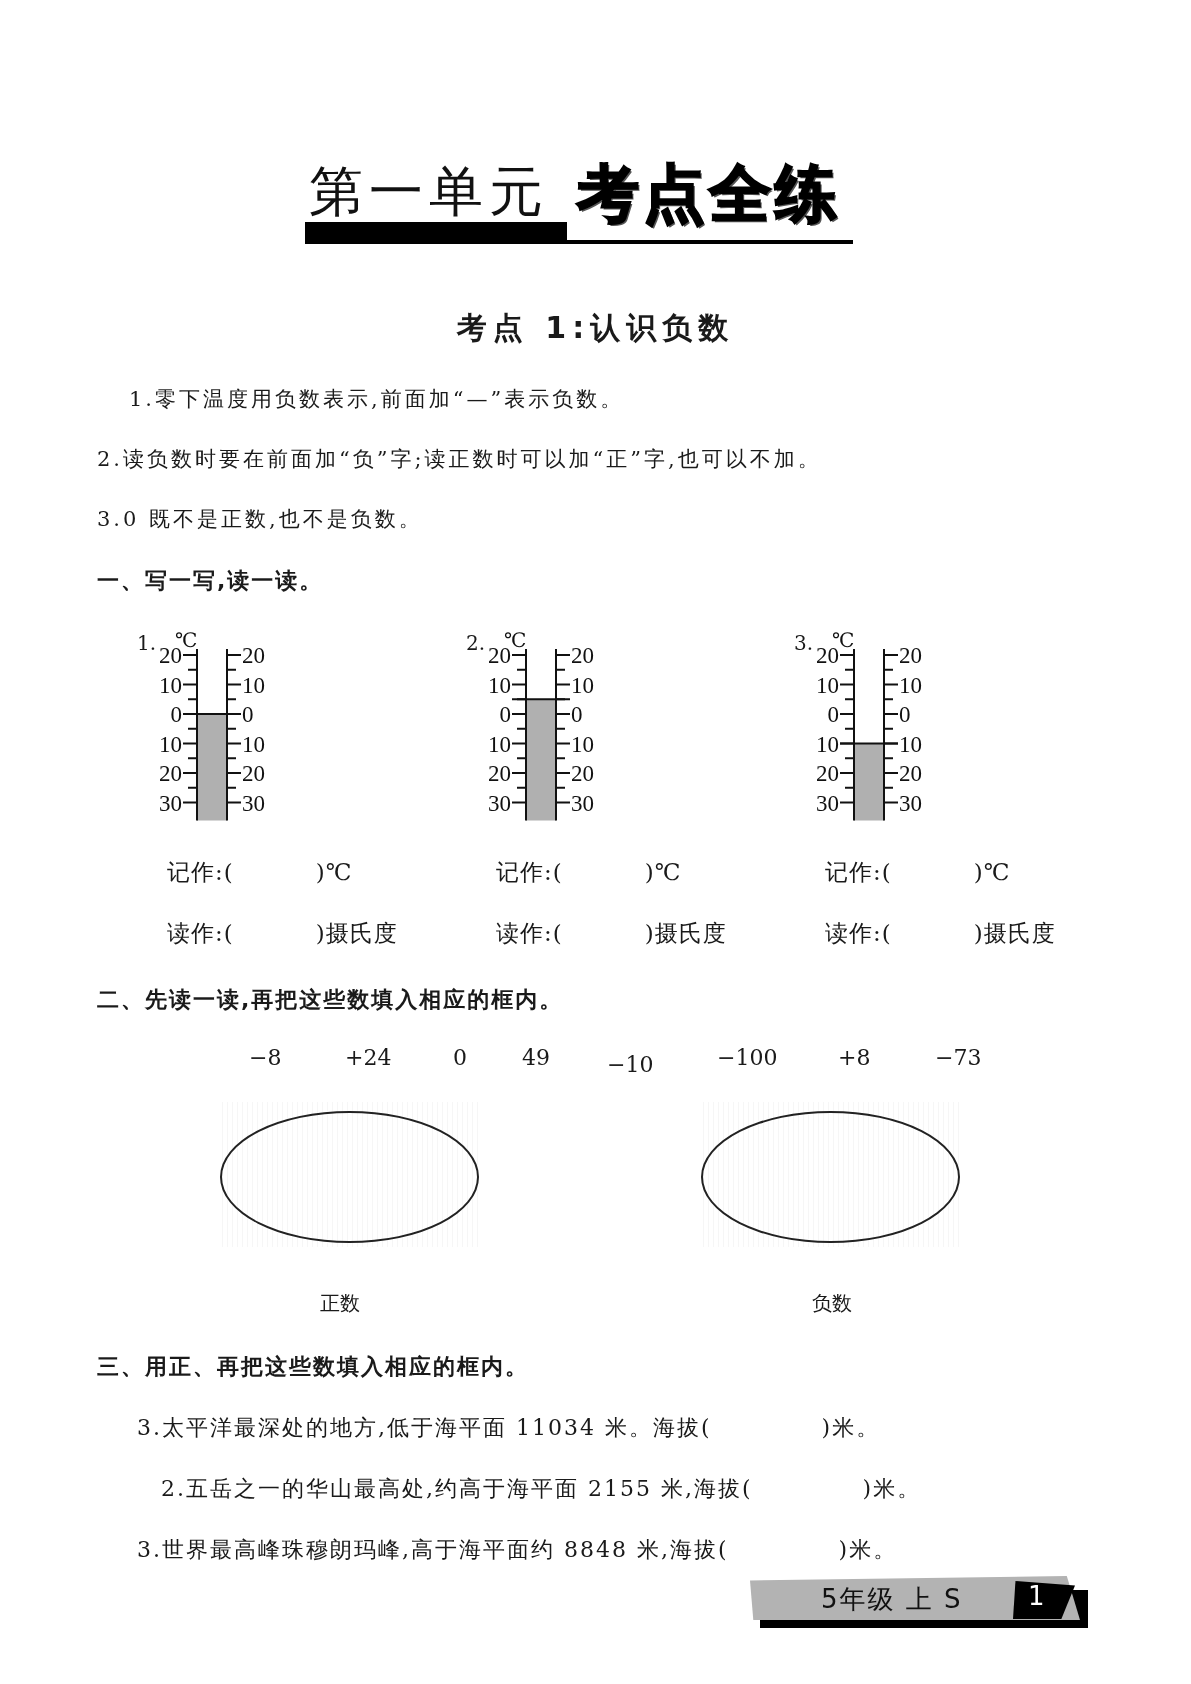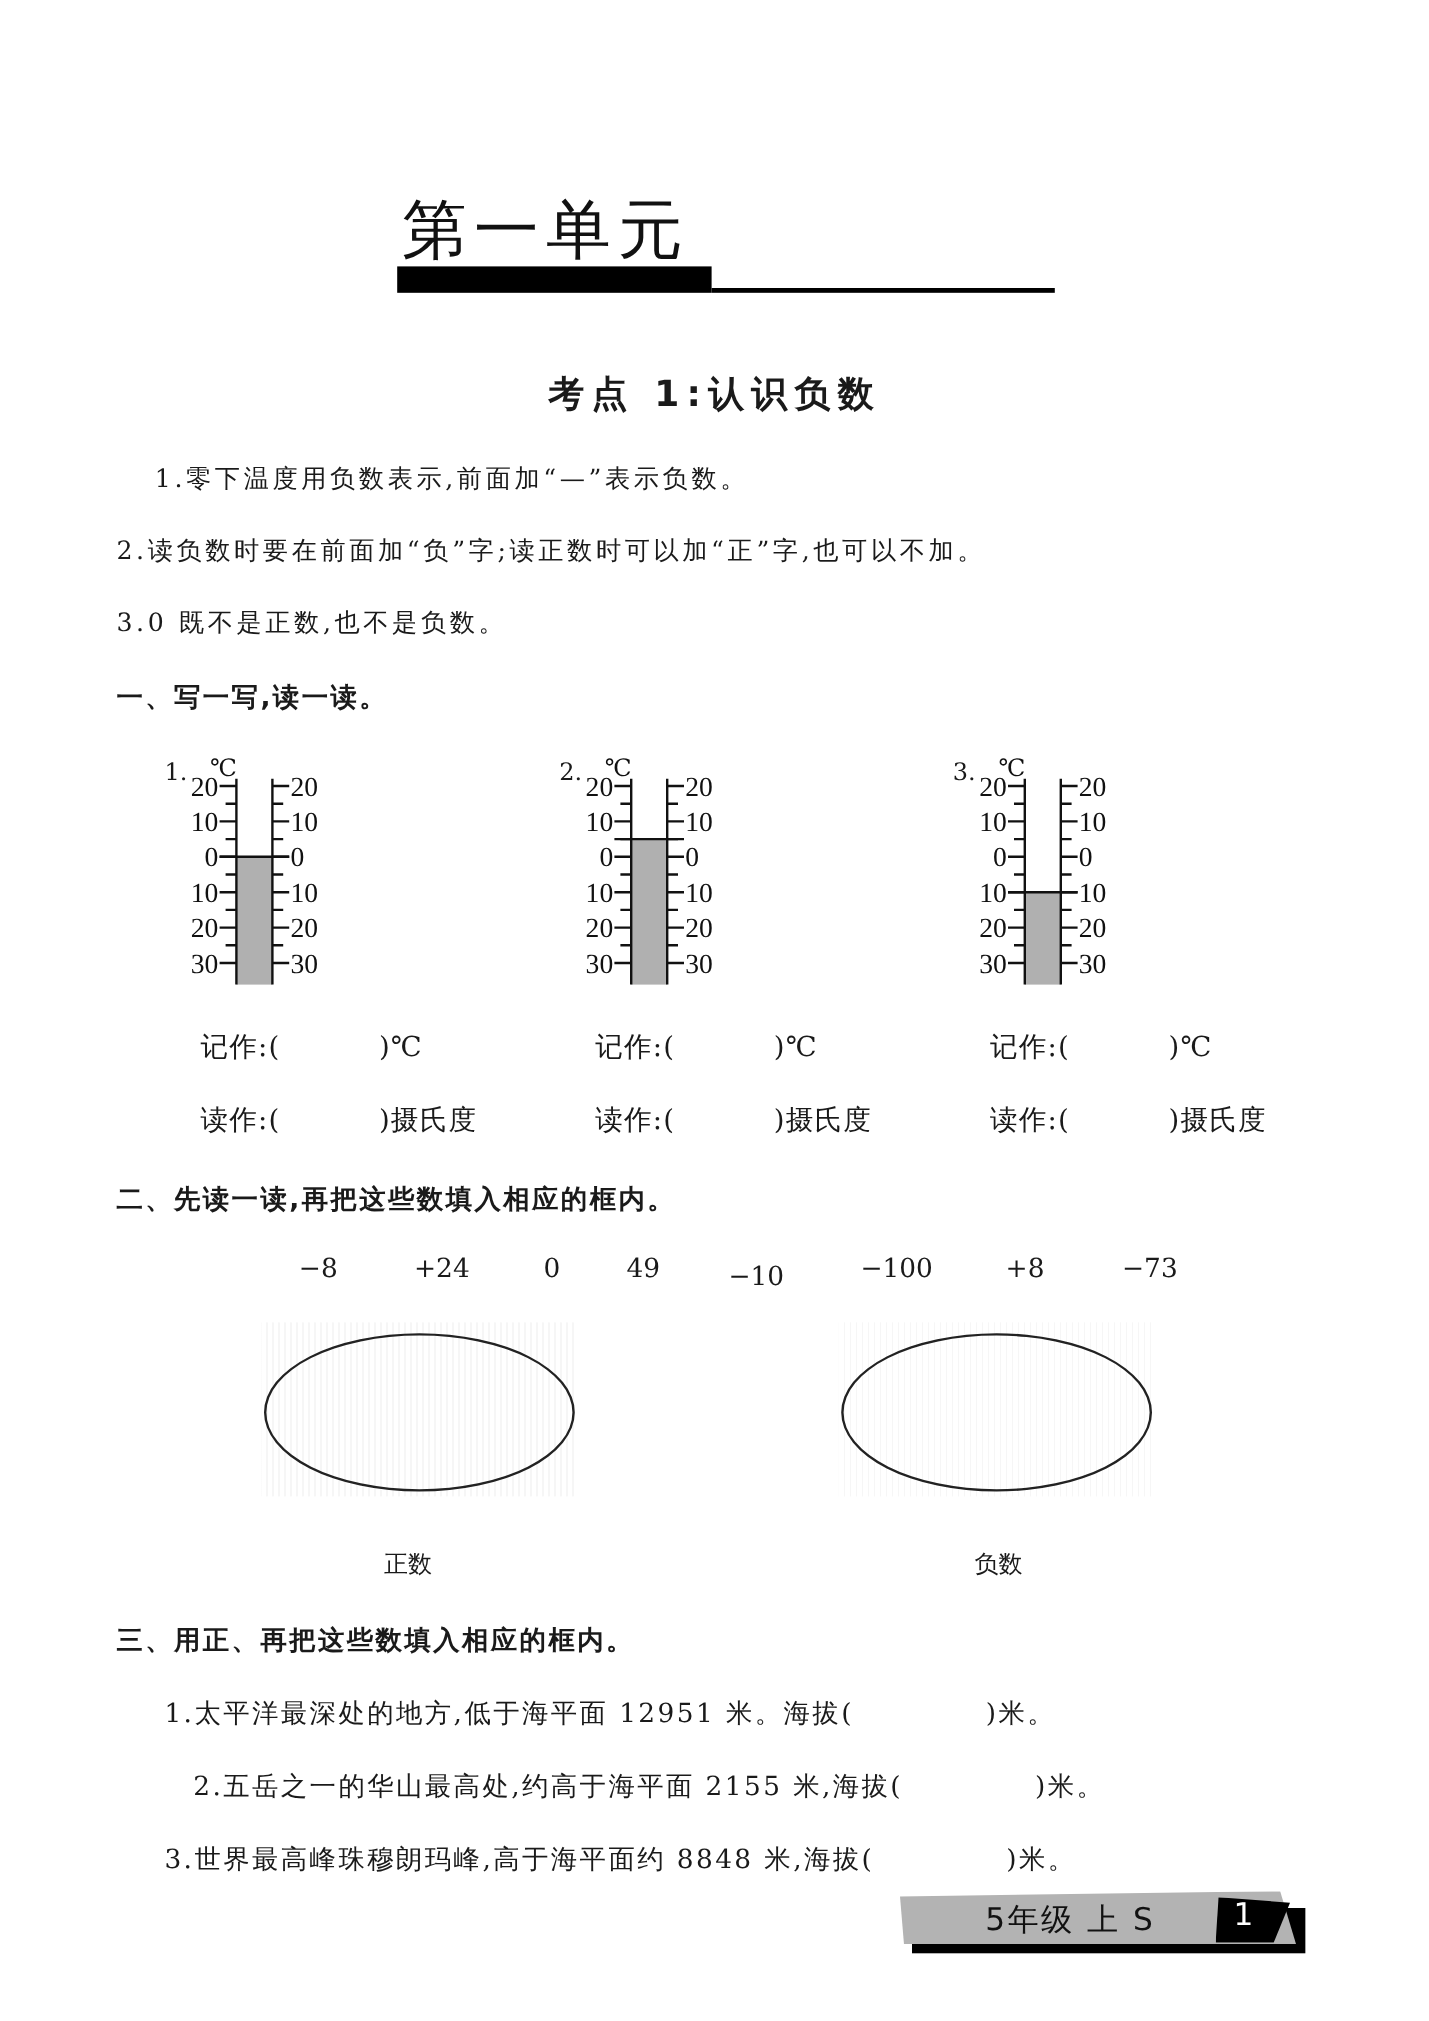--- a/index.html
+++ b/index.html
@@ -1,21 +1,21 @@
 <!DOCTYPE html>
 <html><head>
 <meta charset="utf-8">
 <style>
   html, body { margin: 0; padding: 0; background: #ffffff; }
   body { width: 1191px; height: 1684px; position: relative; overflow: hidden;
          font-family: "DejaVu Serif", "Liberation Serif", serif; color: #1a1a1a; }
   .abs { position: absolute; }
 
   
-  .unit-header { left: 331px; top: 150px; width: 550px; height: 95px; }
+  .unit-header { left: 305px; top: 150px; width: 550px; height: 95px; }
   .unit-title-light { position: absolute; left: 4px; top: 6px; font-family: "DejaVu Sans", sans-serif;
         font-weight: 300; font-size: 54px; letter-spacing: 6px; color: #111; white-space: nowrap; }
   .unit-title-bold { position: absolute; left: 272px; top: 2px; font-family: "DejaVu Sans", sans-serif;
         font-weight: 900; font-size: 62px; letter-spacing: 4px; color: #000; white-space: nowrap;
         text-shadow: 2px 2px 0 #555; -webkit-text-stroke: 2px #000; }
   .unit-bar-thick { position: absolute; left: 0; top: 72px; width: 262px; height: 22px; background: #000; }
   .unit-bar-thin { position: absolute; left: 262px; top: 90px; width: 286px; height: 4px; background: #000; }
 
   .topic-title { left: 0; width: 1191px; top: 308px; text-align: center; font-family: "DejaVu Sans", sans-serif;
         font-weight: bold; font-size: 30px; letter-spacing: 6px; }
@@ -55,20 +55,21 @@
   .footer-page-box { position: absolute; left: 265px; top: 5px; width: 62px; height: 38px; background: #000;
         clip-path: polygon(4% 0, 100% 12%, 78% 100%, 0 100%); }
   .footer-page-num { position: absolute; left: 280px; top: 5px; font-family: "DejaVu Sans", sans-serif;
         font-size: 26px; color: #fff; }
 </style>
 </head>
 <body>
 
 <div class="abs unit-header">
   <div class="unit-title-light">第一单元</div>
+  <div class="unit-title-bold">考点全练</div>
   <div class="unit-bar-thick"></div>
   <div class="unit-bar-thin"></div>
 </div>
 
 <div class="abs topic-title">考点 1:认识负数</div>
 
 <div class="abs note" style="top:385px;margin-left:32px;">1.零下温度用负数表示,前面加“—”表示负数。</div>
 <div class="abs note" style="top:445px;">2.读负数时要在前面加“负”字;读正数时可以加“正”字,也可以不加。</div>
 <div class="abs note" style="top:505px;">3.0 既不是正数,也不是负数。</div>
 
@@ -246,21 +247,21 @@
   <div class="hatch"></div>
   <div class="oval"></div>
 </div>
 
 <div class="abs oval-label" style="left:320px; top:1290px;">正数</div>
 <div class="abs oval-label" style="left:812px; top:1290px;">负数</div>
 
 <div class="abs section-heading" style="top:1352px;">三、用正、再把这些数填入相应的框内。</div>
 
 <div class="abs q3-item" style="top:1413px;">
-  <span>1.太平洋最深处的地方,低于海平面 12951 米。海拔(</span><span class="blank-gap" style="width:110px;"></span><span>)米。</span>
+  <span>3.太平洋最深处的地方,低于海平面 11034 米。海拔(</span><span class="blank-gap" style="width:110px;"></span><span>)米。</span>
 </div>
 <div class="abs q3-item" style="top:1474px;margin-left:24px;">
   <span>2.五岳之一的华山最高处,约高于海平面 2155 米,海拔(</span><span class="blank-gap" style="width:110px;"></span><span>)米。</span>
 </div>
 <div class="abs q3-item" style="top:1535px;">
   <span>3.世界最高峰珠穆朗玛峰,高于海平面约 8848 米,海拔(</span><span class="blank-gap" style="width:110px;"></span><span>)米。</span>
 </div>
 
 <div class="abs footer-badge">
   <div class="footer-shadow"></div>

